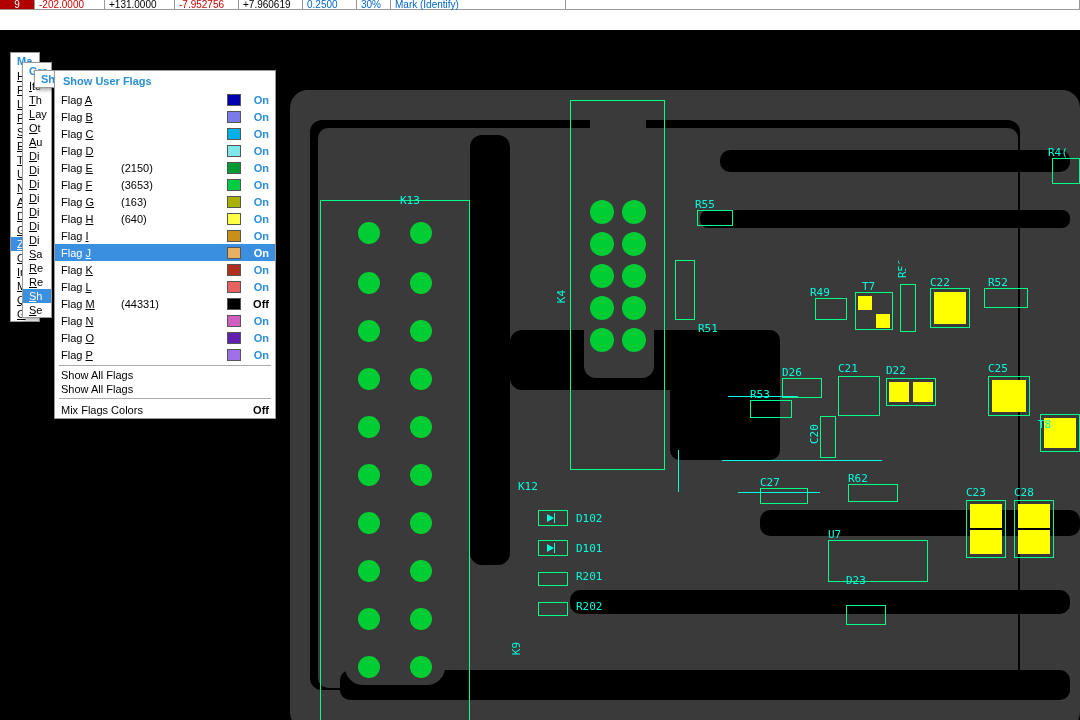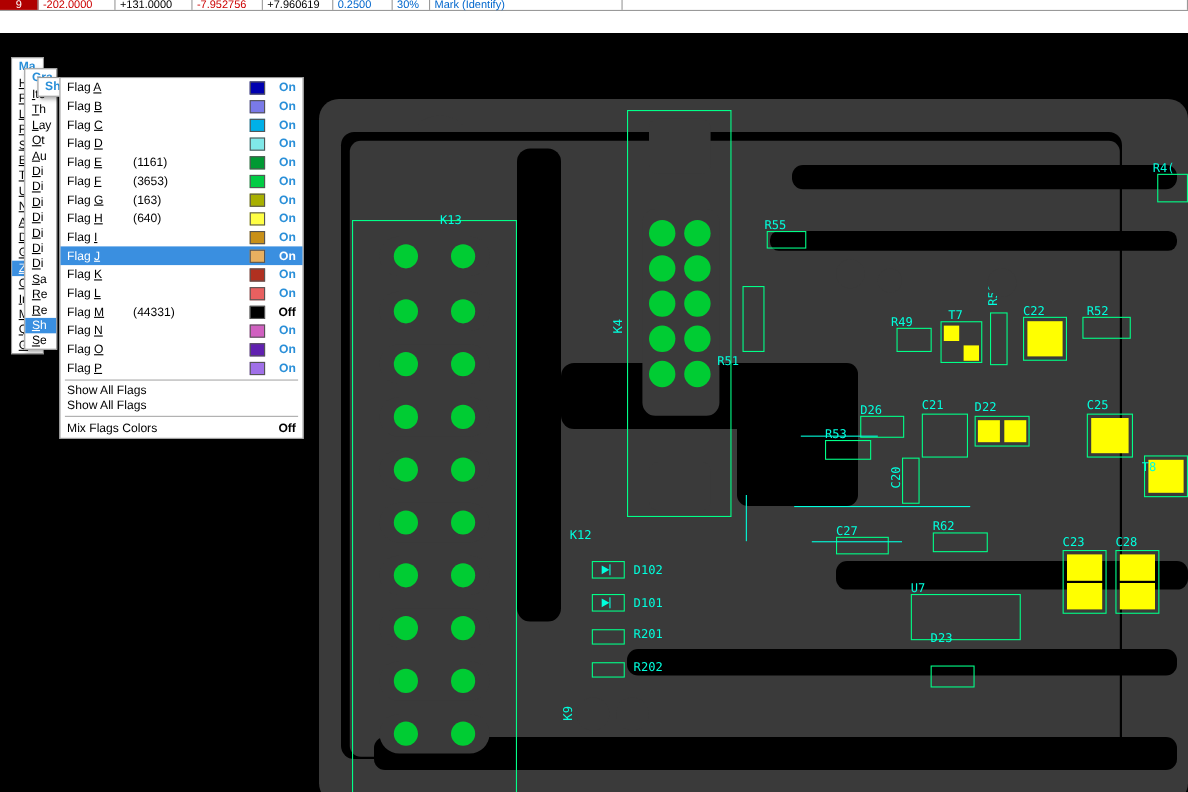--- a/index.html
+++ b/index.html
@@ -133,21 +133,21 @@
       <div class="pad-green" style="left:622px;top:266px;width:24px;height:24px"></div>
     <div class="pad-green" style="left:590px;top:298px;width:24px;height:24px"></div>
       <div class="pad-green" style="left:622px;top:298px;width:24px;height:24px"></div>
     <div class="dark-bulk" style="left:590px;top:78px;width:56px;height:50px;border-radius:8px"></div>
     <div class="dark-bulk" style="left:590px;top:390px;width:56px;height:44px;border-radius:8px"></div>
 
     <div class="comp" style="left:697px;top:180px;width:36px;height:16px"></div>
     <div class="txtcyan" style="left:695px;top:168px">R55</div>
 
     <div class="comp" style="left:675px;top:230px;width:20px;height:60px"></div>
-    <div class="txtcyan" style="left:652px;top:292px">R51</div>
+    <div class="txtcyan" style="left:698px;top:292px">R51</div>
 
     <div class="comp" style="left:815px;top:268px;width:32px;height:22px"></div>
     <div class="txtcyan" style="left:810px;top:256px">R49</div>
 
     <div class="comp" style="left:855px;top:262px;width:38px;height:38px"></div>
     <div class="pad-yellow" style="left:858px;top:266px;width:14px;height:14px"></div>
     <div class="pad-yellow" style="left:876px;top:284px;width:14px;height:14px"></div>
     <div class="txtcyan" style="left:862px;top:250px">T7</div>
 
     <div class="comp" style="left:900px;top:254px;width:16px;height:48px"></div>
@@ -278,20 +278,21 @@
       <div class="mi"><span class="underline">R</span>e</div>
       <div class="mi sel"><span class="underline">S</span>h</div>
       <div class="mi"><span class="underline">S</span>e</div>
     </div>
 </div>
 <div class="menu menu-c">
   <div class="title">Sh</div>
 </div>
 
 <div class="menu menu-d">
+  <div class="title" style="padding:4px 8px">Show User Flags</div>
   <div id="flag-rows">
       <div class="flag-row">
         <span class="flag-label">Flag <span class="underline">A</span></span>
         <span class="flag-count"></span>
         <span class="flag-sw" style="background: rgb(0, 0, 176);"></span>
         <span class="flag-state state-on">On</span>
       </div>
       <div class="flag-row">
         <span class="flag-label">Flag <span class="underline">B</span></span>
         <span class="flag-count"></span>
@@ -305,21 +306,21 @@
         <span class="flag-state state-on">On</span>
       </div>
       <div class="flag-row">
         <span class="flag-label">Flag <span class="underline">D</span></span>
         <span class="flag-count"></span>
         <span class="flag-sw" style="background: rgb(128, 232, 232);"></span>
         <span class="flag-state state-on">On</span>
       </div>
       <div class="flag-row">
         <span class="flag-label">Flag <span class="underline">E</span></span>
-        <span class="flag-count">(1161)</span>
+        <span class="flag-count">(2150)</span>
         <span class="flag-sw" style="background: rgb(0, 153, 51);"></span>
         <span class="flag-state state-on">On</span>
       </div>
       <div class="flag-row">
         <span class="flag-label">Flag <span class="underline">F</span></span>
         <span class="flag-count">(3653)</span>
         <span class="flag-sw" style="background: rgb(0, 204, 68);"></span>
         <span class="flag-state state-on">On</span>
       </div>
       <div class="flag-row">

